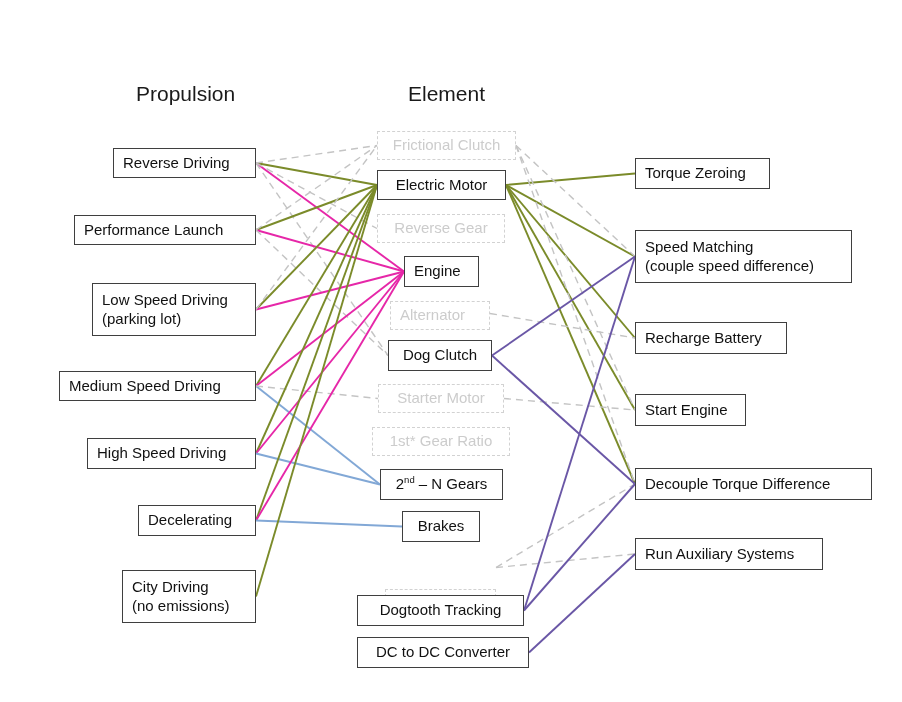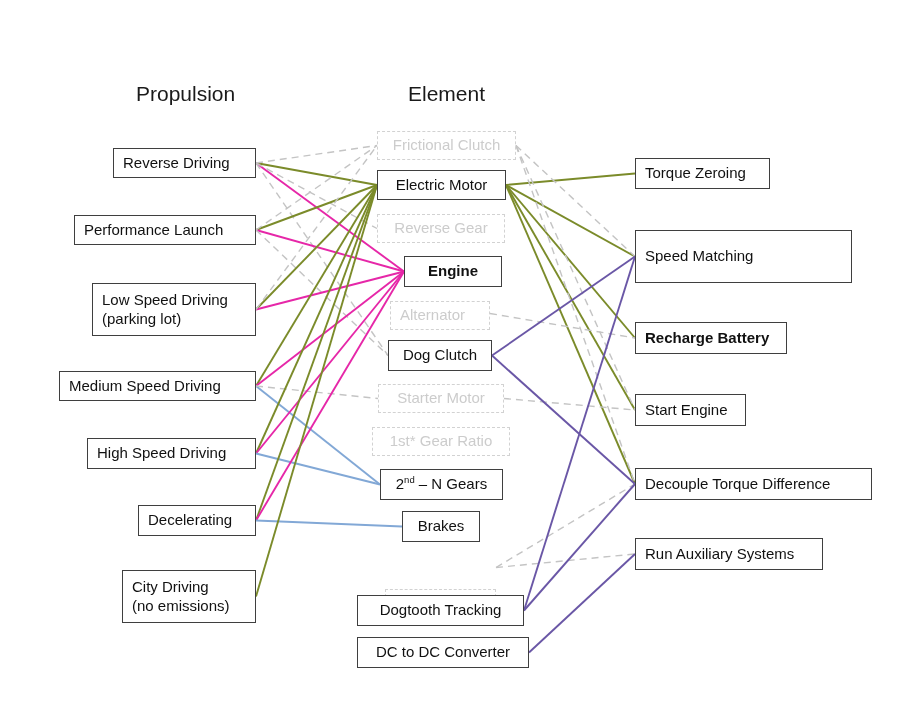--- a/index.html
+++ b/index.html
@@ -136,21 +136,21 @@
       </div>
       <div class="node faded" style="left: 377px; top: 131px; width: 139px; height: 29px; align-items: center;">
         <span class="ln">Frictional Clutch</span>
       </div>
       <div class="node" style="left: 377px; top: 170px; width: 129px; height: 30px; align-items: center;">
         <span class="ln">Electric Motor</span>
       </div>
       <div class="node faded" style="left: 377px; top: 214px; width: 128px; height: 29px; align-items: center;">
         <span class="ln">Reverse Gear</span>
       </div>
-      <div class="node" style="left: 404px; top: 256px; width: 98px; height: 31px; align-items: center; font-weight: bold;">
+      <div class="node" style="left: 404px; top: 256px; width: 75px; height: 31px; ">
         <span class="ln">Engine</span>
       </div>
       <div class="node faded" style="left: 390px; top: 301px; width: 100px; height: 29px; align-items: flex-start;">
         <span class="ln">Alternator</span>
       </div>
       <div class="node" style="left: 388px; top: 340px; width: 104px; height: 31px; align-items: center;">
         <span class="ln">Dog Clutch</span>
       </div>
       <div class="node faded" style="left: 378px; top: 384px; width: 126px; height: 29px; align-items: center;">
         <span class="ln">Starter Motor</span>
@@ -171,22 +171,23 @@
         <span class="ln">Dogtooth Tracking</span>
       </div>
       <div class="node" style="left: 357px; top: 637px; width: 172px; height: 31px; align-items: center;">
         <span class="ln">DC to DC Converter</span>
       </div>
       <div class="node" style="left: 635px; top: 158px; width: 135px; height: 31px;">
         <span class="ln">Torque Zeroing</span>
       </div>
       <div class="node" style="left: 635px; top: 230px; width: 217px; height: 53px;">
         <span class="ln">Speed Matching</span>
+        <span class="ln">(couple speed difference)</span>
       </div>
-      <div class="node" style="left: 635px; top: 322px; width: 152px; height: 32px; font-weight: bold;">
+      <div class="node" style="left: 635px; top: 322px; width: 152px; height: 32px;">
         <span class="ln">Recharge Battery</span>
       </div>
       <div class="node" style="left: 635px; top: 394px; width: 111px; height: 32px;">
         <span class="ln">Start Engine</span>
       </div>
       <div class="node" style="left: 635px; top: 468px; width: 237px; height: 32px;">
         <span class="ln">Decouple Torque Difference</span>
       </div>
       <div class="node" style="left: 635px; top: 538px; width: 188px; height: 32px;">
         <span class="ln">Run Auxiliary Systems</span>

